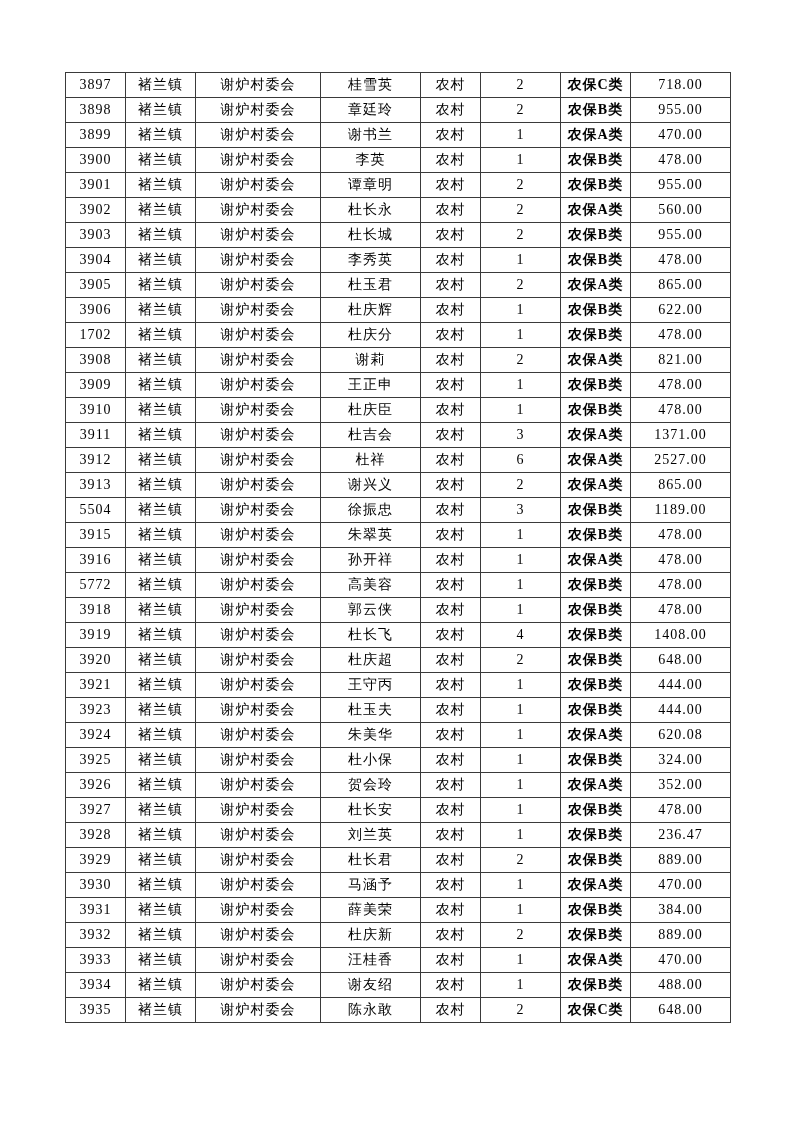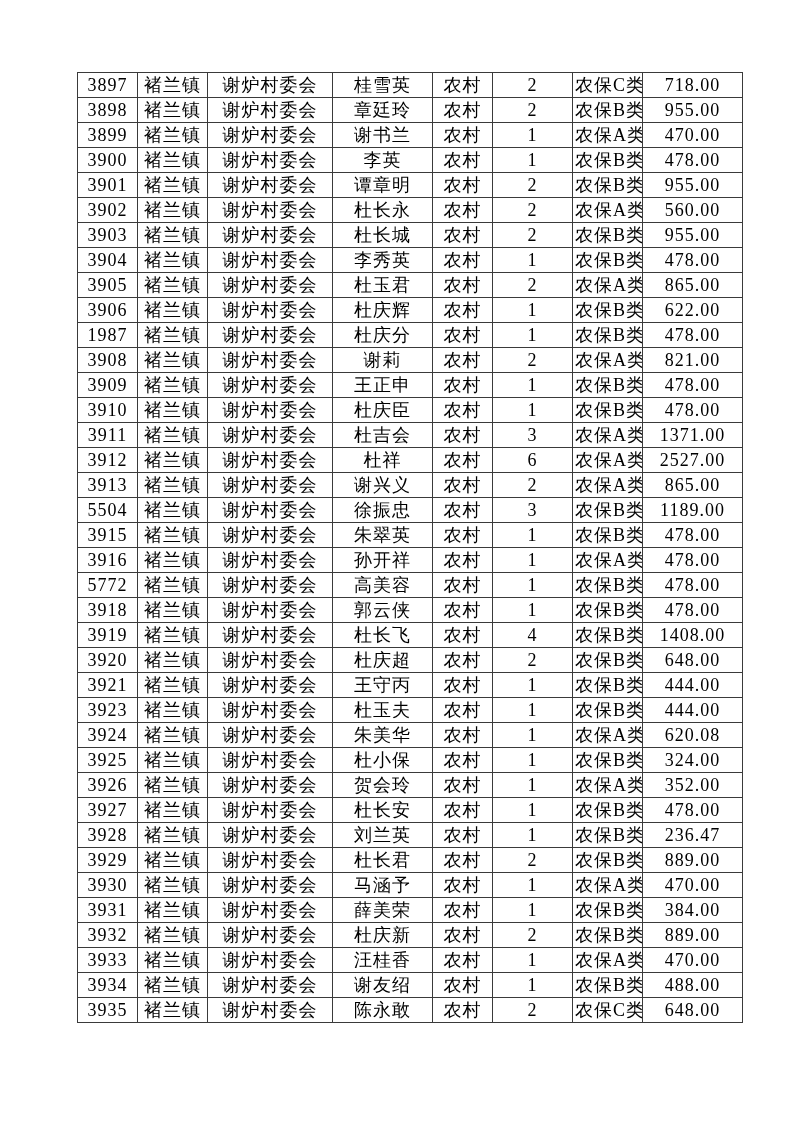--- a/index.html
+++ b/index.html
@@ -23,42 +23,41 @@
   .sheet-table-wrap {
     position: absolute;
     left: 65px;
     top: 72px;
     width: 625px;
   }
   table.sheet {
     border-collapse: collapse;
     table-layout: fixed;
     width: 625px;
-    font-size: 18px;
+    font-size: 14px;
     line-height: 1;
-    margin-left: 12px;
   }
   table.sheet td {
     border: 1px solid #3a3a3a;
     height: 24px;
     padding: 0 2px;
     text-align: center;
     vertical-align: middle;
     overflow: hidden;
     white-space: nowrap;
     letter-spacing: 1px;
   }
   
   td.col-id       { width: 55px;  letter-spacing: 0; }
   td.col-town     { width: 65px;  }
   td.col-village  { width: 120px; }
   td.col-name     { width: 95px;  }
   td.col-type     { width: 55px;  }
   td.col-count    { width: 75px;  letter-spacing: 0; }
-  td.col-category { width: 65px;  letter-spacing: 0; }
+  td.col-category { width: 65px;  letter-spacing: 0; font-weight: bold; }
   td.col-amount   { width: 95px;  text-align: right; padding-right: 26px; letter-spacing: 0; }
 </style>
 </head>
 <body>
 
 <div class="page">
   <div class="sheet-table-wrap">
     <table class="sheet">
       <tbody>
           <tr>
@@ -155,21 +154,21 @@
             <td class="col-id">3906</td>
             <td class="col-town">褚兰镇</td>
             <td class="col-village">谢炉村委会</td>
             <td class="col-name">杜庆辉</td>
             <td class="col-type">农村</td>
             <td class="col-count">1</td>
             <td class="col-category">农保B类</td>
             <td class="col-amount">622.00</td>
           </tr>
           <tr>
-            <td class="col-id">1987</td>
+            <td class="col-id">1702</td>
             <td class="col-town">褚兰镇</td>
             <td class="col-village">谢炉村委会</td>
             <td class="col-name">杜庆分</td>
             <td class="col-type">农村</td>
             <td class="col-count">1</td>
             <td class="col-category">农保B类</td>
             <td class="col-amount">478.00</td>
           </tr>
           <tr>
             <td class="col-id">3908</td>

